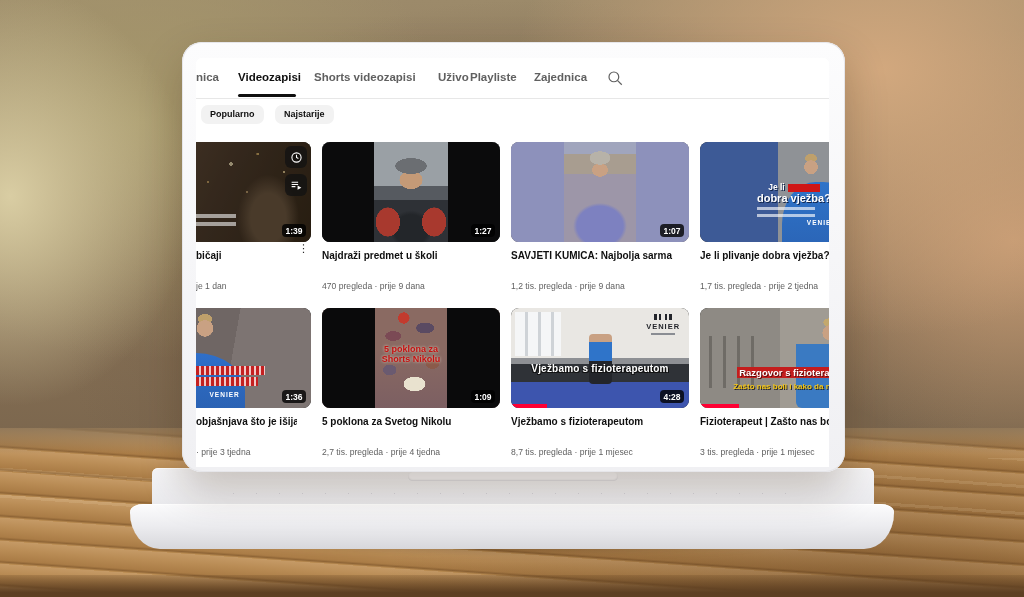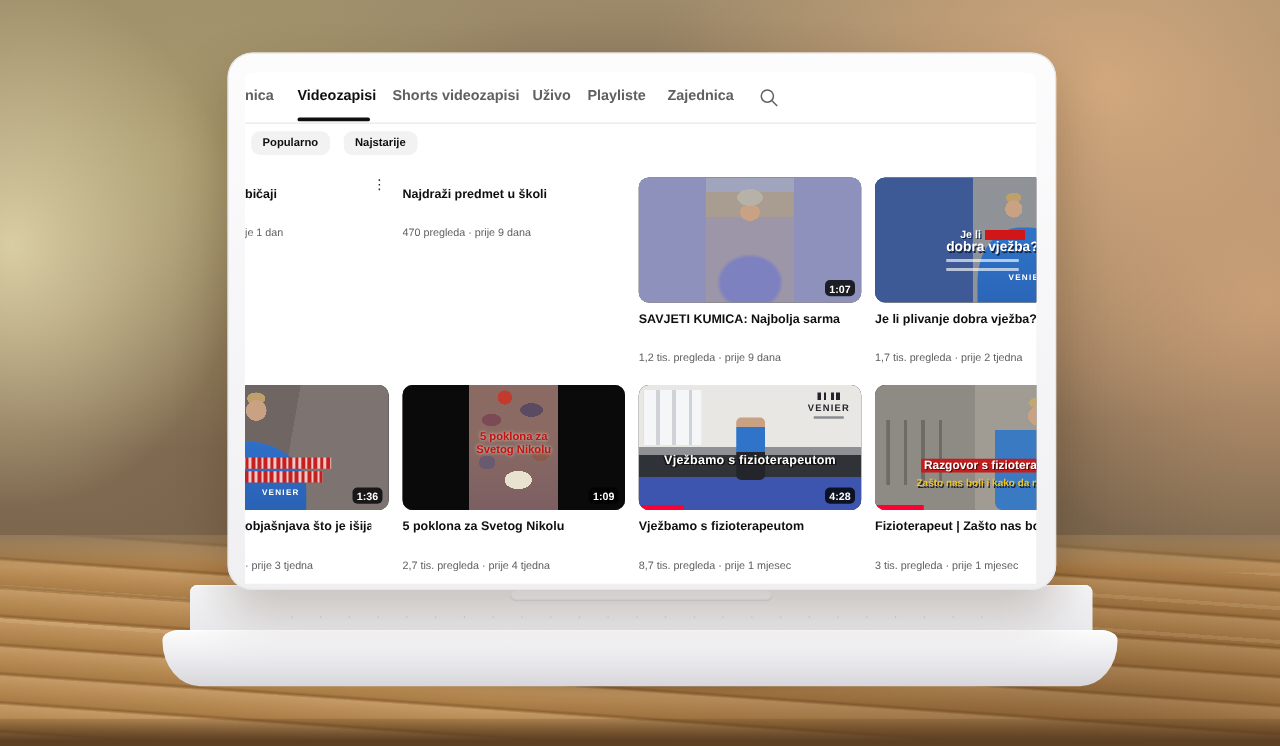--- a/index.html
+++ b/index.html
@@ -47,21 +47,21 @@
       background-size:23px 11px;opacity:.8;}
   .base{position:absolute;left:130px;top:504px;width:764px;height:45px;
       border-radius:14px 14px 30px 30px / 8px 8px 36px 36px;
       background:linear-gradient(180deg,#fcfcfd 0%,#ececef 50%,#d7d7db 100%);
       box-shadow:inset 0 1px 0 #fff;}
 
   
   .tabsbar{position:absolute;left:0;top:0;width:100%;height:40px;border-bottom:1px solid #e7e7e7;background:#fff;}
   .tab{position:absolute;top:13px;font-size:11.5px;font-weight:600;color:#606060;white-space:nowrap;cursor:pointer;}
   .tab.active{color:#0f0f0f;}
-  .t0{left:0px}.t1{left:42px}.t2{left:118px}.t3{left:230px}.t4{left:274px}.t5{left:338px}
+  .t0{left:0px}.t1{left:42px}.t2{left:118px}.t3{left:242px}.t4{left:274px}.t5{left:338px}
   .tab-underline{position:absolute;left:42px;top:36px;width:58px;height:2.5px;background:#0f0f0f;border-radius:2px;}
   .search{position:absolute;left:410px;top:11px;width:18px;height:18px;cursor:pointer;}
 
   
   .chip{position:absolute;top:47px;height:19px;line-height:19px;padding:0 9px;border:none;border-radius:7px;
         background:#f2f2f2;color:#0f0f0f;font-size:9px;font-weight:600;font-family:inherit;cursor:pointer;}
   .chip.c0{left:5px}.chip.c1{left:79px}
 
   
   .grid{position:absolute;left:-63px;top:84px;width:760px;
@@ -209,27 +209,52 @@
               <path d="M15.5 15.5L21 21"></path>
           </svg>
         </span>
       </div>
 
       <button class="chip c0">Popularno</button>
       <button class="chip c1">Najstarije</button>
 
       <div class="grid" id="grid">
           <div class="card clipped-left">
+    <div class="thumb art-confetti">
+      <div class="art"></div>
+
+      <div class="hover-icons">
+        <span class="hico">
+          <svg viewBox="0 0 24 24" width="13" height="13" fill="none" stroke="#fff" stroke-width="2">
+            <circle cx="12" cy="12" r="8.5"></circle>
+                    <path d="M12 7v5l3.5 2"></path>
+          </svg>
+        </span>
+        <span class="hico">
+          <svg viewBox="0 0 24 24" width="13" height="13" fill="#fff">
+            <path d="M3 5h12v2H3zM3 9h12v2H3zM3 13h7v2H3zM14 12l7 4-7 4z"></path>
+          </svg>
+        </span>
+      </div>
+      <span class="duration">1:39</span>
+
+    </div>
     <div class="info">
       <div class="title">bičaji</div>
       <div class="meta">je 1 dan</div>
       <span class="menu">⋮</span>
     </div>
   </div>
           <div class="card">
+    <div class="thumb art-mancap">
+      <div class="art"></div>
+
+      <span class="duration">1:27</span>
+
+    </div>
     <div class="info">
       <div class="title">Najdraži predmet u školi</div>
       <div class="meta">470 pregleda · prije 9 dana</div>
 
     </div>
   </div>
           <div class="card">
     <div class="thumb art-kumica">
       <div class="art"></div>
 
@@ -271,21 +296,21 @@
       <div class="title">objašnjava što je išijas</div>
       <div class="meta">· prije 3 tjedna</div>
 
     </div>
   </div>
           <div class="card">
     <div class="thumb art-gifts">
       <div class="art"></div>
       <div class="overlay-lines">
                 <span class="ov-line ov-line-1">5 poklona za</span>
-                <span class="ov-line ov-line-2">Svetog Nikolu</span>
+                <span class="ov-line ov-line-2">Shorts Nikolu</span>
               </div>
 
       <span class="duration">1:09</span>
 
     </div>
     <div class="info">
       <div class="title">5 poklona za Svetog Nikolu</div>
       <div class="meta">2,7 tis. pregleda · prije 4 tjedna</div>
 
     </div>

